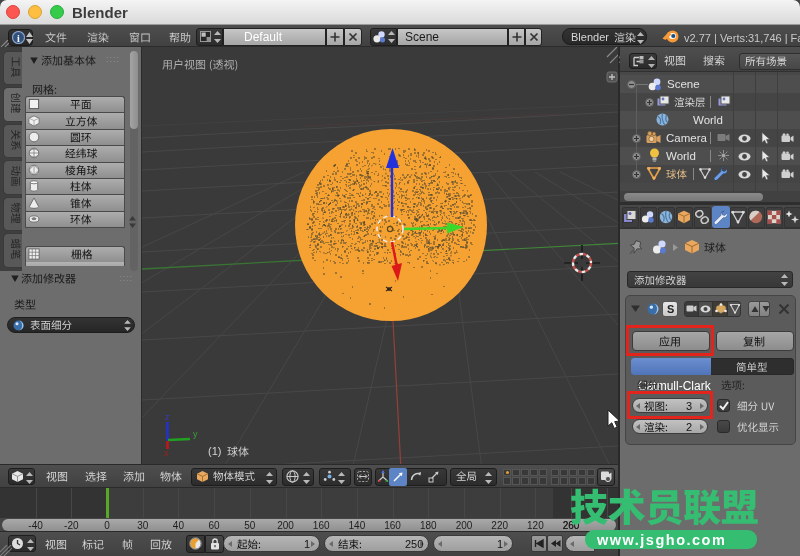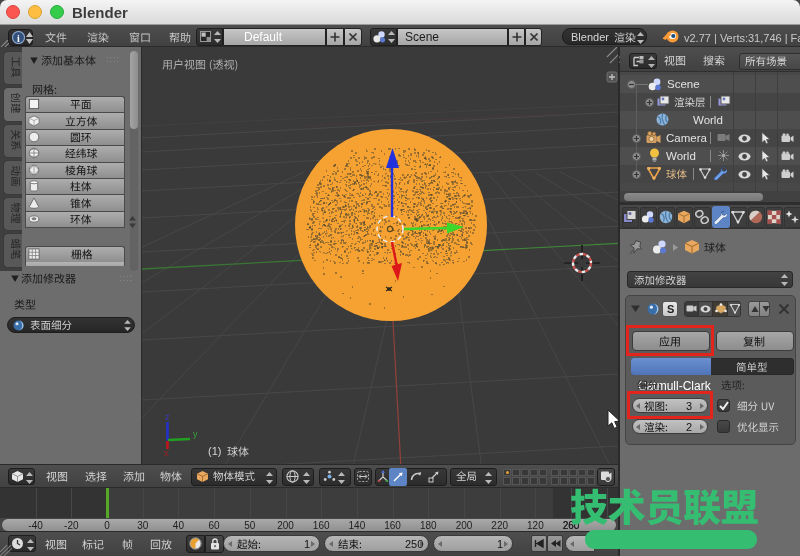--- a/index.html
+++ b/index.html
@@ -1105,20 +1105,21 @@
     <svg style="position:absolute;left:570.0px;top:481.2px;overflow:visible;" width="190" height="52" viewBox="0 0 190 52">
       <g fill="#35bd72" transform="translate(0,40.28) scale(0.038000 0.038000)">
         <use href="#gB6280" x="0"></use>
         <use href="#gB672f" x="992"></use>
         <use href="#gB5458" x="1984"></use>
         <use href="#gB8054" x="2976"></use>
         <use href="#gB76df" x="3968"></use>
       </g>
     </svg>
     <div class="abs" style="left:585px;top:529.5px;width:172px;height:19px;background:#35bd72;border-radius:9px"></div>
+    <div class="lat" style="left:597px;top:532px;font-size:14.5px;font-weight:bold;color:#fff;letter-spacing:1.5px">www.jsgho.com</div>
     <svg width="0" height="0" style="position:absolute">
       <defs>
         <path id="gR6587" d="M423 -823C453 -774 485 -707 497 -666L580 -693C566 -734 531 -799 501 -847ZM50 -664V-590H206C265 -438 344 -307 447 -200C337 -108 202 -40 36 7C51 25 75 60 83 78C250 24 389 -48 502 -146C615 -46 751 28 915 73C928 52 950 20 967 4C807 -36 671 -107 560 -201C661 -304 738 -432 796 -590H954V-664ZM504 -253C410 -348 336 -462 284 -590H711C661 -455 592 -344 504 -253Z"></path>
         <path id="gR4ef6" d="M317 -341V-268H604V80H679V-268H953V-341H679V-562H909V-635H679V-828H604V-635H470C483 -680 494 -728 504 -775L432 -790C409 -659 367 -530 309 -447C327 -438 359 -420 373 -409C400 -451 425 -504 446 -562H604V-341ZM268 -836C214 -685 126 -535 32 -437C45 -420 67 -381 75 -363C107 -397 137 -437 167 -480V78H239V-597C277 -667 311 -741 339 -815Z"></path>
         <path id="gR6e32" d="M405 -584V-521H840V-584ZM293 -12V57H961V-12ZM458 -242H787V-148H458ZM458 -392H787V-297H458ZM389 -449V-89H859V-449ZM89 -774C147 -742 220 -692 255 -658L302 -715C266 -749 192 -795 135 -825ZM38 -507C99 -476 177 -428 215 -395L260 -454C221 -486 141 -532 82 -560ZM72 16 138 63C191 -30 254 -155 301 -260L243 -306C191 -193 121 -62 72 16ZM565 -829C579 -798 590 -760 597 -728H317V-559H387V-663H866V-559H938V-728H679C673 -762 658 -807 641 -843Z"></path>
         <path id="gR67d3" d="M44 -639C102 -620 176 -589 215 -566L248 -623C208 -645 134 -674 77 -690ZM113 -783C171 -763 246 -731 284 -707L316 -763C277 -786 201 -816 143 -832ZM70 -383 124 -332C180 -388 242 -456 296 -517L251 -564C190 -497 120 -426 70 -383ZM462 -397V-290H57V-223H395C307 -126 166 -40 36 2C53 17 75 45 86 64C222 12 369 -88 462 -202V79H538V-197C631 -85 774 9 914 58C925 38 947 9 964 -6C828 -46 688 -127 602 -223H945V-290H538V-397ZM515 -840C514 -800 512 -763 508 -729H344V-661H497C467 -531 400 -451 269 -402C285 -390 312 -359 321 -345C464 -409 539 -504 572 -661H708V-482C708 -423 714 -405 730 -392C747 -379 772 -374 794 -374C806 -374 839 -374 854 -374C872 -374 896 -377 910 -383C925 -390 937 -401 944 -421C950 -439 953 -489 955 -533C934 -540 905 -554 891 -568C890 -520 889 -484 886 -468C884 -452 878 -445 873 -442C867 -438 856 -437 846 -437C835 -437 818 -437 809 -437C800 -437 793 -438 788 -441C783 -445 781 -457 781 -478V-729H583C587 -764 590 -801 591 -841Z"></path>
         <path id="gR7a97" d="M371 -673C293 -611 182 -561 86 -534L125 -476C230 -508 342 -568 426 -637ZM576 -631C679 -587 810 -516 874 -469L923 -518C854 -566 722 -632 622 -674ZM432 -573C417 -543 391 -503 367 -471H164V82H239V40H769V76H847V-471H446C468 -497 491 -527 511 -557ZM239 -17V-414H769V-17ZM365 -219C405 -203 448 -183 490 -162C427 -124 352 -97 277 -82C289 -69 303 -48 310 -33C394 -54 476 -86 546 -133C598 -104 644 -75 675 -51L714 -94C684 -117 641 -143 594 -169C641 -209 679 -258 705 -318L665 -337L654 -335H427C437 -352 446 -369 454 -386L395 -395C373 -346 332 -288 274 -244C288 -237 308 -220 319 -208C348 -232 373 -259 394 -286H623C602 -252 573 -222 540 -196C494 -219 446 -240 402 -257ZM426 -826C438 -805 450 -779 461 -755H77V-597H152V-695H844V-601H922V-755H551C538 -784 520 -818 504 -845Z"></path>
         <path id="gR53e3" d="M127 -735V55H205V-30H796V51H876V-735ZM205 -107V-660H796V-107Z"></path>
         <path id="gR5e2e" d="M274 -840V-761H66V-700H274V-627H87V-568H274V-544C274 -528 272 -510 266 -490H50V-429H237C206 -384 154 -340 69 -311C86 -297 110 -273 122 -257C231 -300 291 -366 322 -429H540V-490H344C348 -510 350 -528 350 -544V-568H513V-627H350V-700H534V-761H350V-840ZM584 -798V-303H656V-733H827C800 -690 767 -640 734 -596C822 -547 855 -502 855 -466C855 -445 848 -431 830 -423C818 -419 803 -416 788 -415C759 -413 723 -414 680 -418C692 -401 702 -374 704 -355C743 -351 786 -352 820 -355C840 -357 863 -363 880 -371C913 -389 930 -417 929 -461C929 -506 900 -554 814 -607C856 -657 900 -718 938 -770L886 -801L873 -798ZM150 -262V26H226V-194H458V78H536V-194H789V-58C789 -45 785 -41 768 -40C752 -40 693 -40 629 -41C639 -23 651 4 655 24C739 24 792 24 824 13C856 2 866 -19 866 -56V-262H536V-341H458V-262Z"></path>
         <path id="gR52a9" d="M633 -840C633 -763 633 -686 631 -613H466V-542H628C614 -300 563 -93 371 26C389 39 414 64 426 82C630 -52 685 -279 700 -542H856C847 -176 837 -42 811 -11C802 1 791 4 773 4C752 4 700 3 643 -1C656 19 664 50 666 71C719 74 773 75 804 72C836 69 857 60 876 33C909 -10 919 -153 929 -576C929 -585 929 -613 929 -613H703C706 -687 706 -763 706 -840ZM34 -95 48 -18C168 -46 336 -85 494 -122L488 -190L433 -178V-791H106V-109ZM174 -123V-295H362V-162ZM174 -509H362V-362H174ZM174 -576V-723H362V-576Z"></path>

